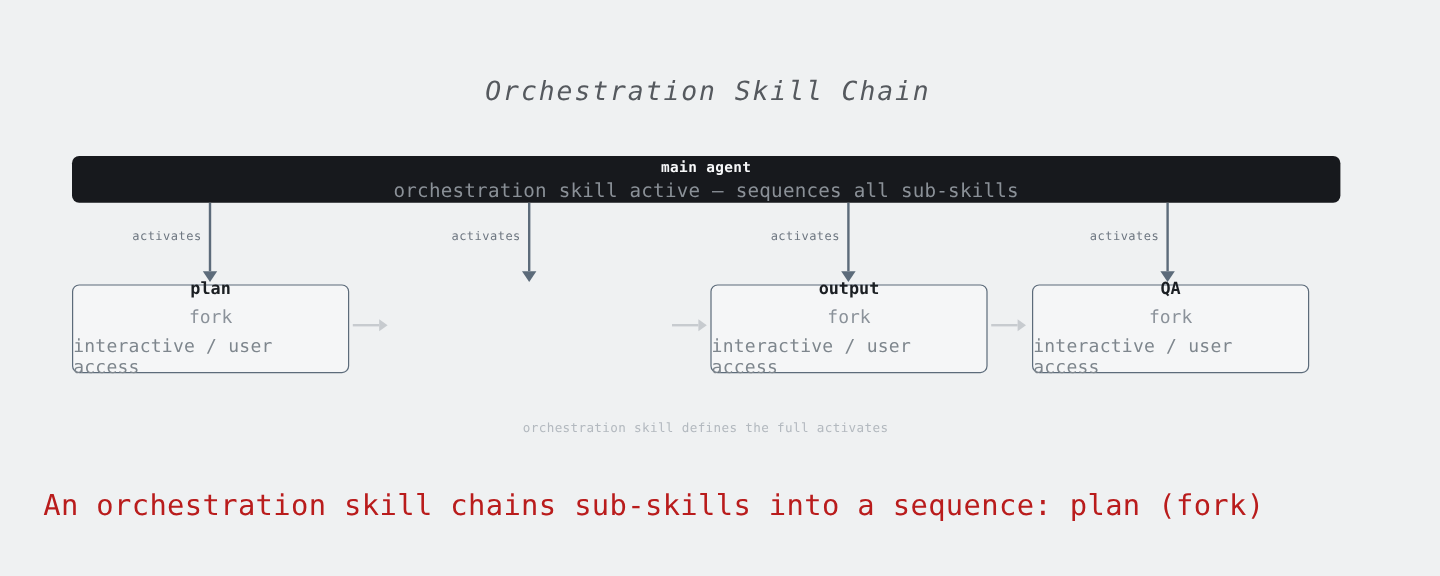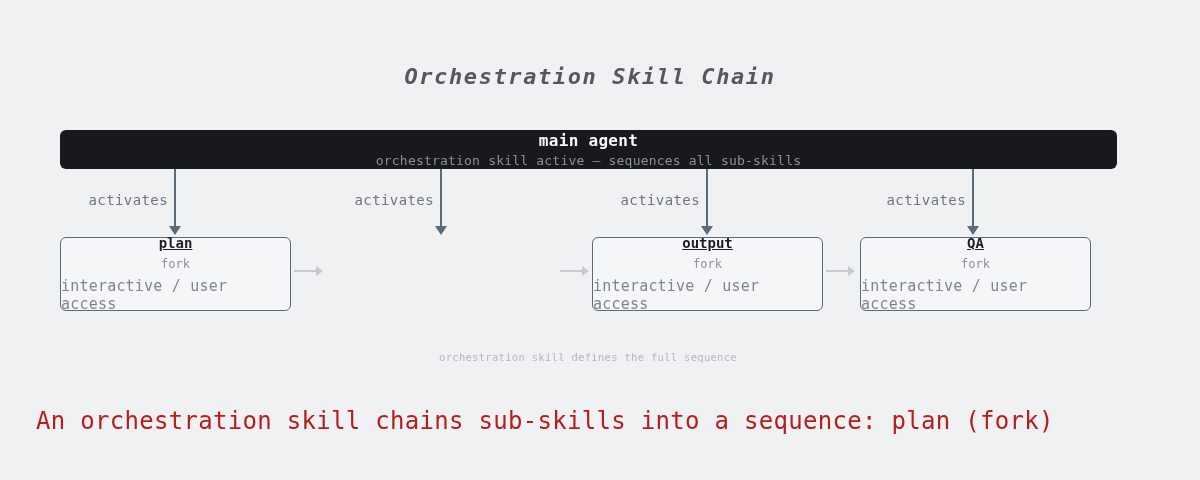--- a/index.html
+++ b/index.html
@@ -7,57 +7,57 @@
   body {
     font-family: "DejaVu Sans Mono", "Liberation Mono", monospace;
     background: #eff1f2;
     overflow: hidden;
   }
   .canvas { position: relative; width: 1200px; height: 480px; background: #eff1f2; }
 
   .title {
     position: absolute; left: 0; top: 64px; width: 1180px;
     text-align: center;
-    font-size: 22px; font-style: italic; font-weight: 700;
+    font-size: 22px; font-style: italic; font-weight: 400;
     letter-spacing: 1.6px;
     color: #55595e;
   }
 
   .main-bar {
     position: absolute; left: 60px; top: 130px; width: 1057px; height: 39px;
     background: #17191d; border-radius: 6px;
     display: flex; flex-direction: column; align-items: center; justify-content: center;
     gap: 3px;
   }
-  .main-label { font-size: 16px; font-weight: bold; color: #f7f8f9; letter-spacing: 0.3px; }
-  .main-sub   { font-size: 13px; color: #8a9097; letter-spacing: 0.2px; }
+  .main-label { font-size: 12px; font-weight: bold; color: #f7f8f9; letter-spacing: 0.3px; }
+  .main-sub   { font-size: 16px; color: #8a9097; letter-spacing: 0.2px; }
 
   .act-label {
     position: absolute; top: 192px; width: 112px; text-align: right;
-    font-size: 14px; color: #6d7680; letter-spacing: 0.4px;
+    font-size: 10px; color: #6d7680; letter-spacing: 0.4px;
   }
   .v-arrow {
     position: absolute; top: 169px; width: 2px; height: 57px; background: #5c6b7a;
   }
   .v-arrow::after {
     content: ''; position: absolute; bottom: -9px; left: -5px;
     border-left: 6px solid transparent; border-right: 6px solid transparent;
     border-top: 9px solid #5c6b7a;
   }
 
   .skill {
     position: absolute; top: 237px; width: 231px; height: 74px;
     background: #f5f6f7; border-radius: 6px;
     display: flex; flex-direction: column; align-items: center; justify-content: center;
     gap: 6px;
   }
   .skill.strong { border: 1.5px solid #5c6b7a; }
   .skill.light  { border: 1.5px solid #c7cbcf; }
-  .skill-name   { font-size: 14px; font-weight: bold; color: #1b1f23; text-decoration: underline; }
-  .skill-mode   { font-size: 12px; color: #8b929a; }
+  .skill-name   { font-size: 14px; font-weight: bold; color: #1b1f23; }
+  .skill-mode   { font-size: 15px; color: #8b929a; }
   .skill-access { font-size: 15px; color: #7e868d; letter-spacing: 0.2px; }
 
   .h-arrow {
     position: absolute; top: 270px; width: 22px; height: 2px; background: #c7cbcf;
   }
   .h-arrow::after {
     content: ''; position: absolute; right: -7px; top: -4px;
     border-top: 5px solid transparent; border-bottom: 5px solid transparent;
     border-left: 7px solid #c7cbcf;
   }
@@ -115,17 +115,17 @@
   </div>
 
   <div class="h-arrow" style="left:826px"></div>
 
   <div class="skill strong" style="left:860px">
     <div class="skill-name">QA</div>
     <div class="skill-mode">fork</div>
     <div class="skill-access">interactive / user access</div>
   </div>
 
-  <div class="footnote line2">orchestration skill defines the full sequence</div>
+  <div class="footnote line2">orchestration skill defines the full activates</div>
 
   <p class="para"><span>An orchestration skill chains sub-skills into a sequence: plan (fork)</span><br></p>
 
 </div>
 
 </body></html>

